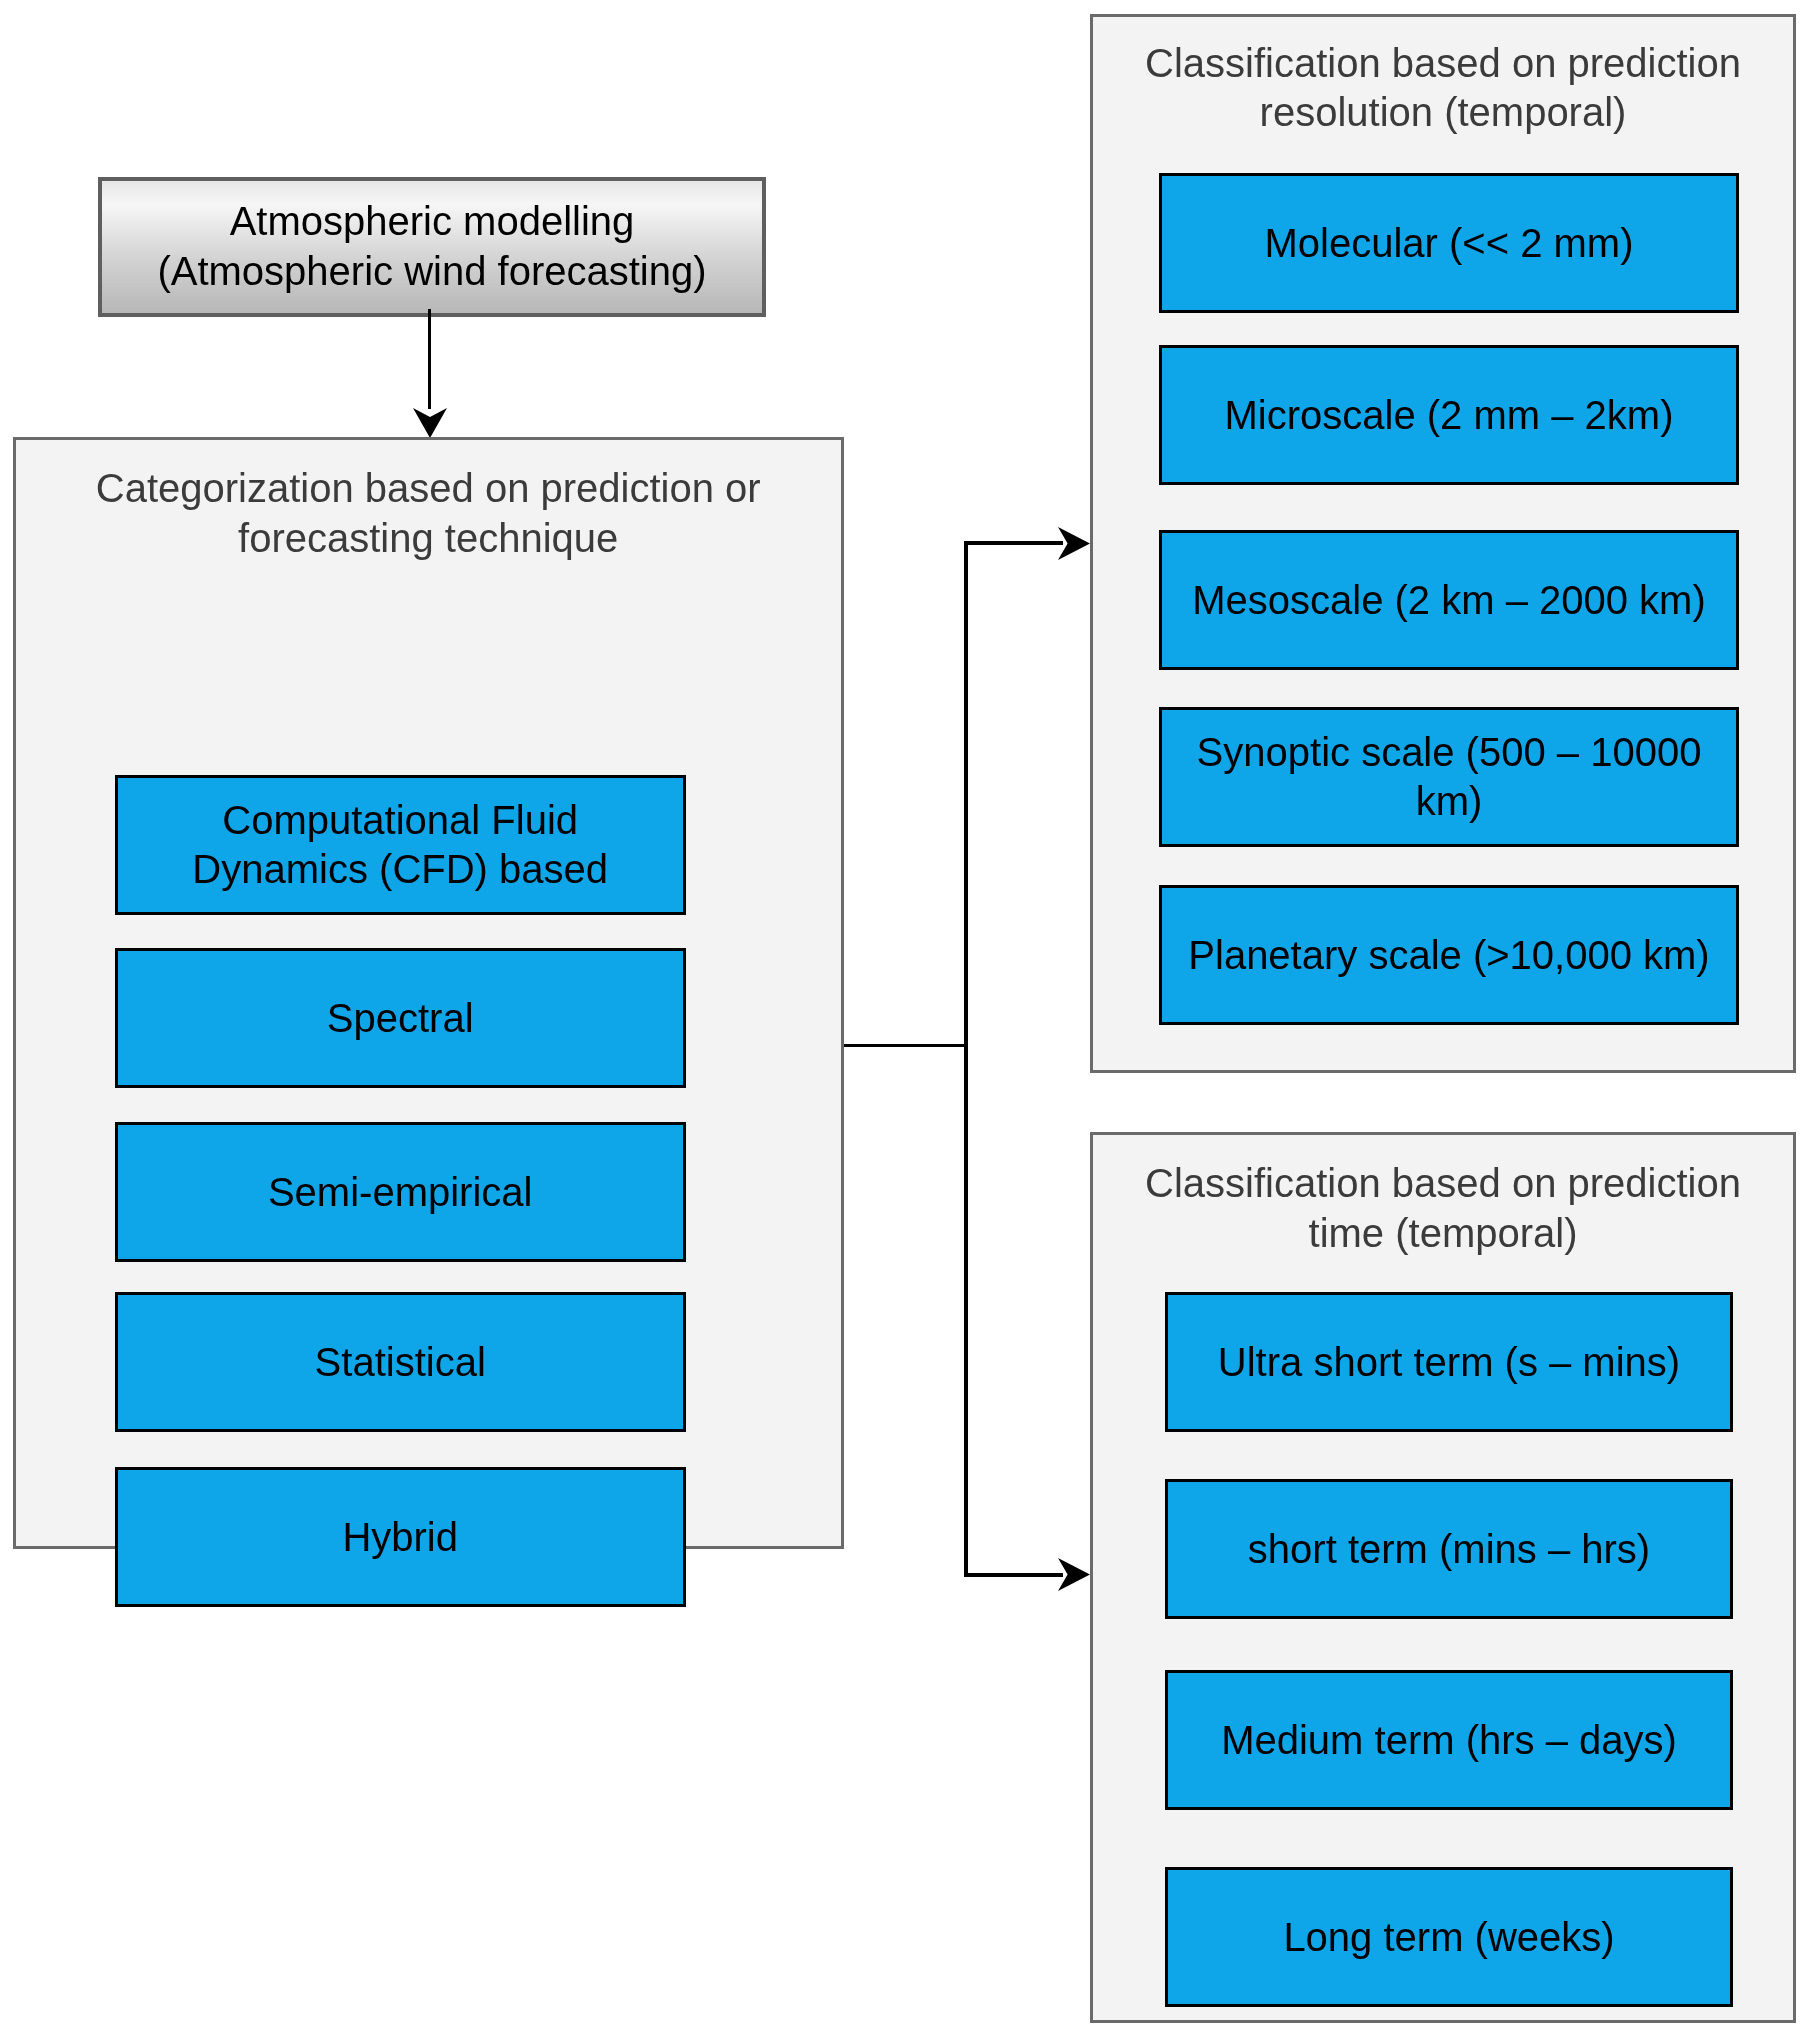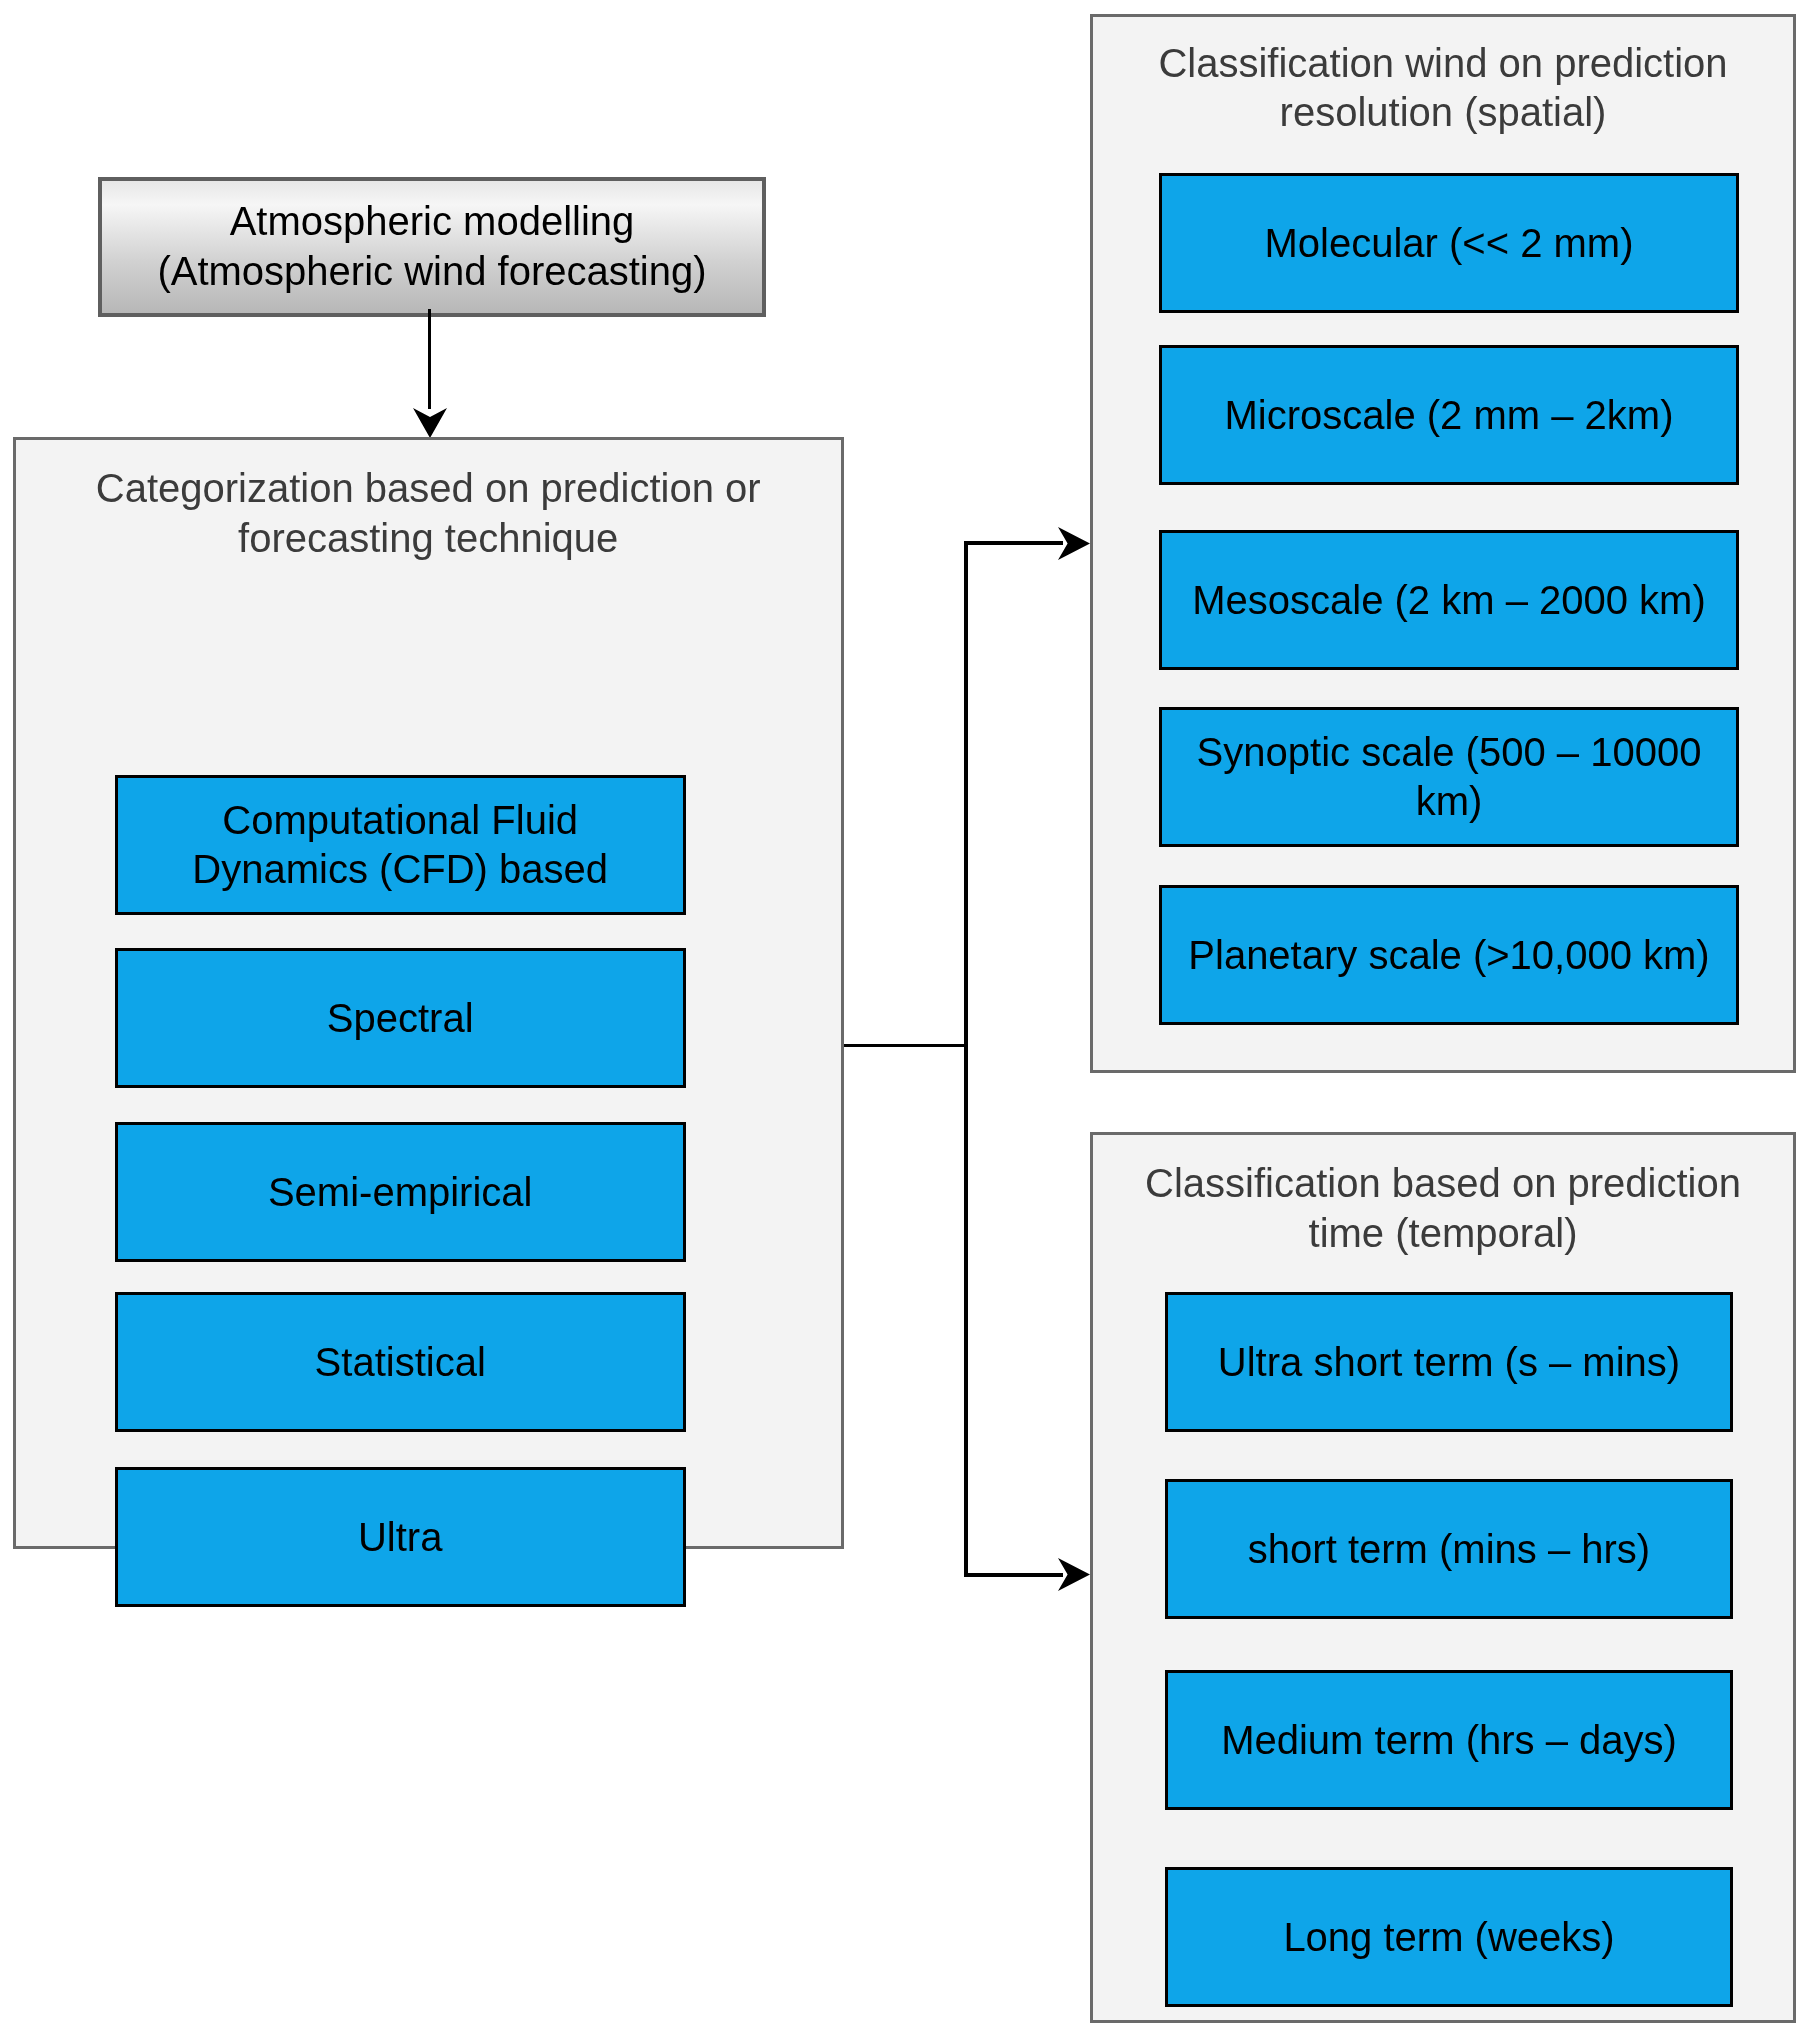--- a/index.html
+++ b/index.html
@@ -81,32 +81,32 @@
 
   <div class="conn" id="root-arrow-line"></div>
   <div class="conn" id="root-arrowhead"></div>
 
   <div class="panel" id="technique-panel">
     <div class="panel-title" id="technique-title">Categorization based on prediction or forecasting technique</div>
     <div class="wbox tech-box lb1">Computational Fluid Dynamics (CFD) based</div>
     <div class="wbox tech-box lb2">Spectral</div>
     <div class="wbox tech-box lb3">Semi-empirical</div>
     <div class="wbox tech-box lb4">Statistical</div>
-    <div class="wbox tech-box lb5">Ultra</div>
+    <div class="wbox tech-box lb5">Hybrid</div>
   </div>
 
   <div class="conn" id="conn-mid"></div>
   <div class="conn" id="conn-v"></div>
   <div class="conn" id="conn-top-h"></div>
   <div class="conn" id="conn-bot-h"></div>
   <div class="conn" id="arrow-top"></div>
   <div class="conn" id="arrow-bot"></div>
 
   <div class="panel" id="spatial-panel">
-    <div class="panel-title" id="spatial-title">Classification wind on prediction resolution (spatial)</div>
+    <div class="panel-title" id="spatial-title">Classification based on prediction resolution (temporal)</div>
     <div class="wbox spat-box sb0">Molecular (&lt;&lt; 2 mm)</div>
     <div class="wbox spat-box sb1">Microscale (2 mm – 2km)</div>
     <div class="wbox spat-box sb2">Mesoscale (2 km – 2000 km)</div>
     <div class="wbox spat-box sb3">Synoptic scale (500 – 10000 km)</div>
     <div class="wbox spat-box sb4">Planetary scale (&gt;10,000 km)</div>
   </div>
 
   <div class="panel" id="temporal-panel">
     <div class="panel-title" id="temporal-title">Classification based on prediction time (temporal)</div>
     <div class="wbox temp-box tb0">Ultra short term (s – mins)</div>

